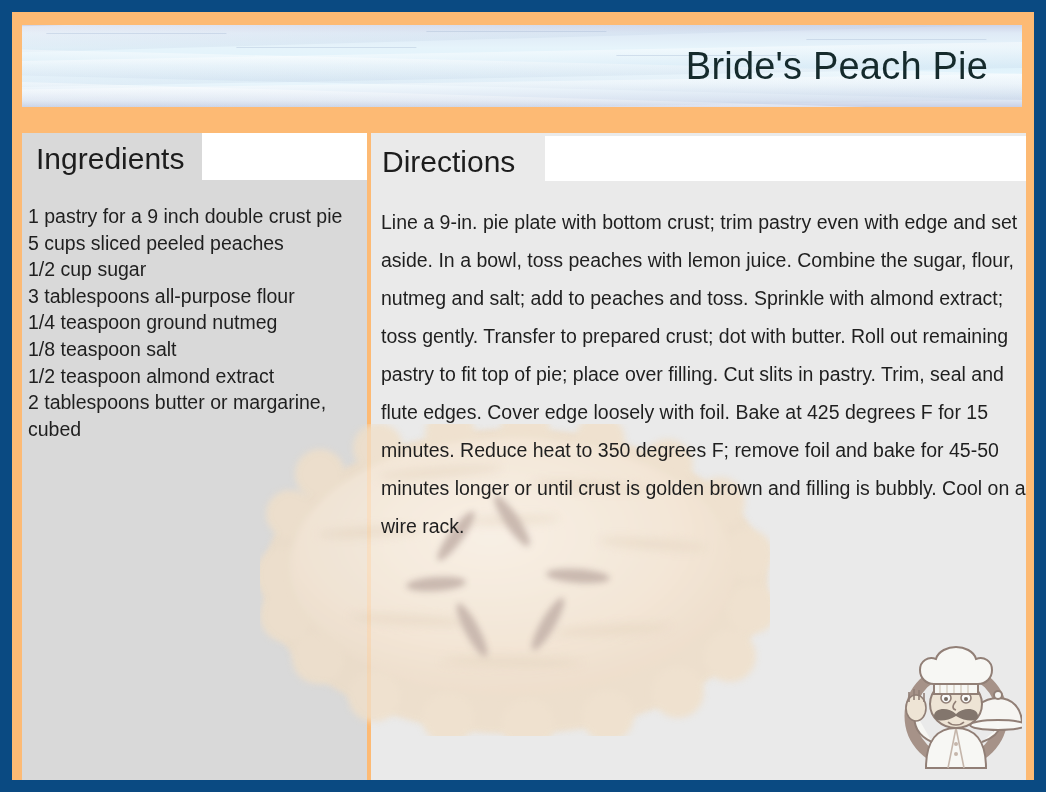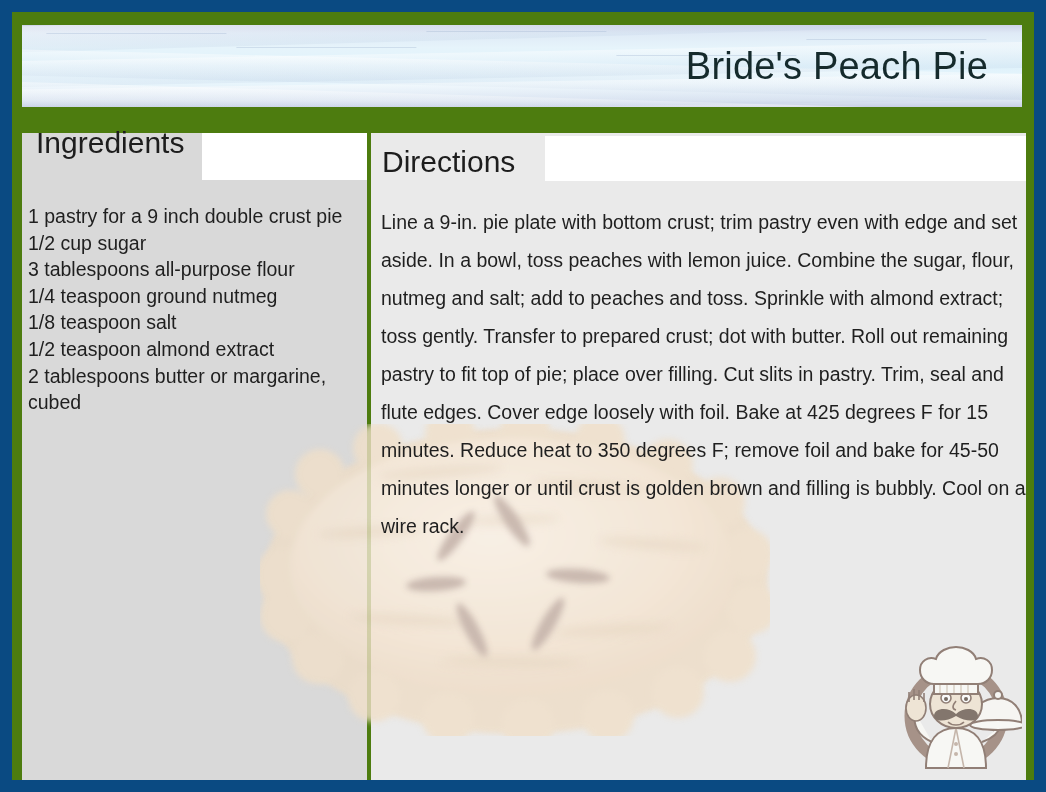--- a/index.html
+++ b/index.html
@@ -9,21 +9,21 @@
   }
   body {
     font-family: "Liberation Sans", sans-serif;
   }
 
   #card {
     position: relative;
     width: 1046px;
     height: 792px;
     box-sizing: border-box;
-    background: #4d7c0f;
+    background: #fdba74;
     border: 12px solid #0a4a82;
     overflow: hidden;
     padding-left: 44px;
   }
 
   
   #header-banner {
     position: absolute;
     left: 10px;
     top: 13px;
@@ -109,21 +109,21 @@
     height: 45px;
     background: #ffffff;
   }
 
   .panel-heading {
     position: absolute;
     font-size: 30px;
     color: #1d1d1d;
     z-index: 4;
   }
-  #ingredients-heading { left: 24px; top: 114px; }
+  #ingredients-heading { left: 24px; top: 130px; }
   #directions-heading  { left: 370px; top: 133px; text-align: center; }
 
   
   #pie-image {
     position: absolute;
     left: 248px;
     top: 412px;
     width: 510px;
     height: 312px;
     z-index: 2;
@@ -254,20 +254,21 @@
         <ellipse cx="176" cy="160" rx="30" ry="7" transform="rotate(-4 176 160)"></ellipse>
         <ellipse cx="318" cy="152" rx="32" ry="7" transform="rotate(4 318 152)"></ellipse>
         <ellipse cx="212" cy="206" rx="7" ry="30" transform="rotate(-28 212 206)"></ellipse>
         <ellipse cx="288" cy="200" rx="7" ry="30" transform="rotate(30 288 200)"></ellipse>
       </g>
     </g>
   </svg>
 
   <div id="ingredients-list">
       <div class="ing-item">1 pastry for a 9 inch double crust pie</div>
+      <div class="ing-item">5 cups sliced peeled peaches</div>
       <div class="ing-item">1/2 cup sugar</div>
       <div class="ing-item">3 tablespoons all-purpose flour</div>
       <div class="ing-item">1/4 teaspoon ground nutmeg</div>
       <div class="ing-item">1/8 teaspoon salt</div>
       <div class="ing-item">1/2 teaspoon almond extract</div>
       <div class="ing-item">2 tablespoons butter or margarine, cubed</div>
     </div>
 
   <div id="directions-text">Line a 9-in. pie plate with bottom crust; trim pastry even with edge and set aside. In a bowl, toss peaches with lemon juice. Combine the sugar, flour, nutmeg and salt; add to peaches and toss. Sprinkle with almond extract; toss gently. Transfer to prepared crust; dot with butter. Roll out remaining pastry to fit top of pie; place over filling. Cut slits in pastry. Trim, seal and flute edges. Cover edge loosely with foil. Bake at 425 degrees F for 15 minutes. Reduce heat to 350 degrees F; remove foil and bake for 45-50 minutes longer or until crust is golden brown and filling is bubbly. Cool on a wire rack.</div>
 

